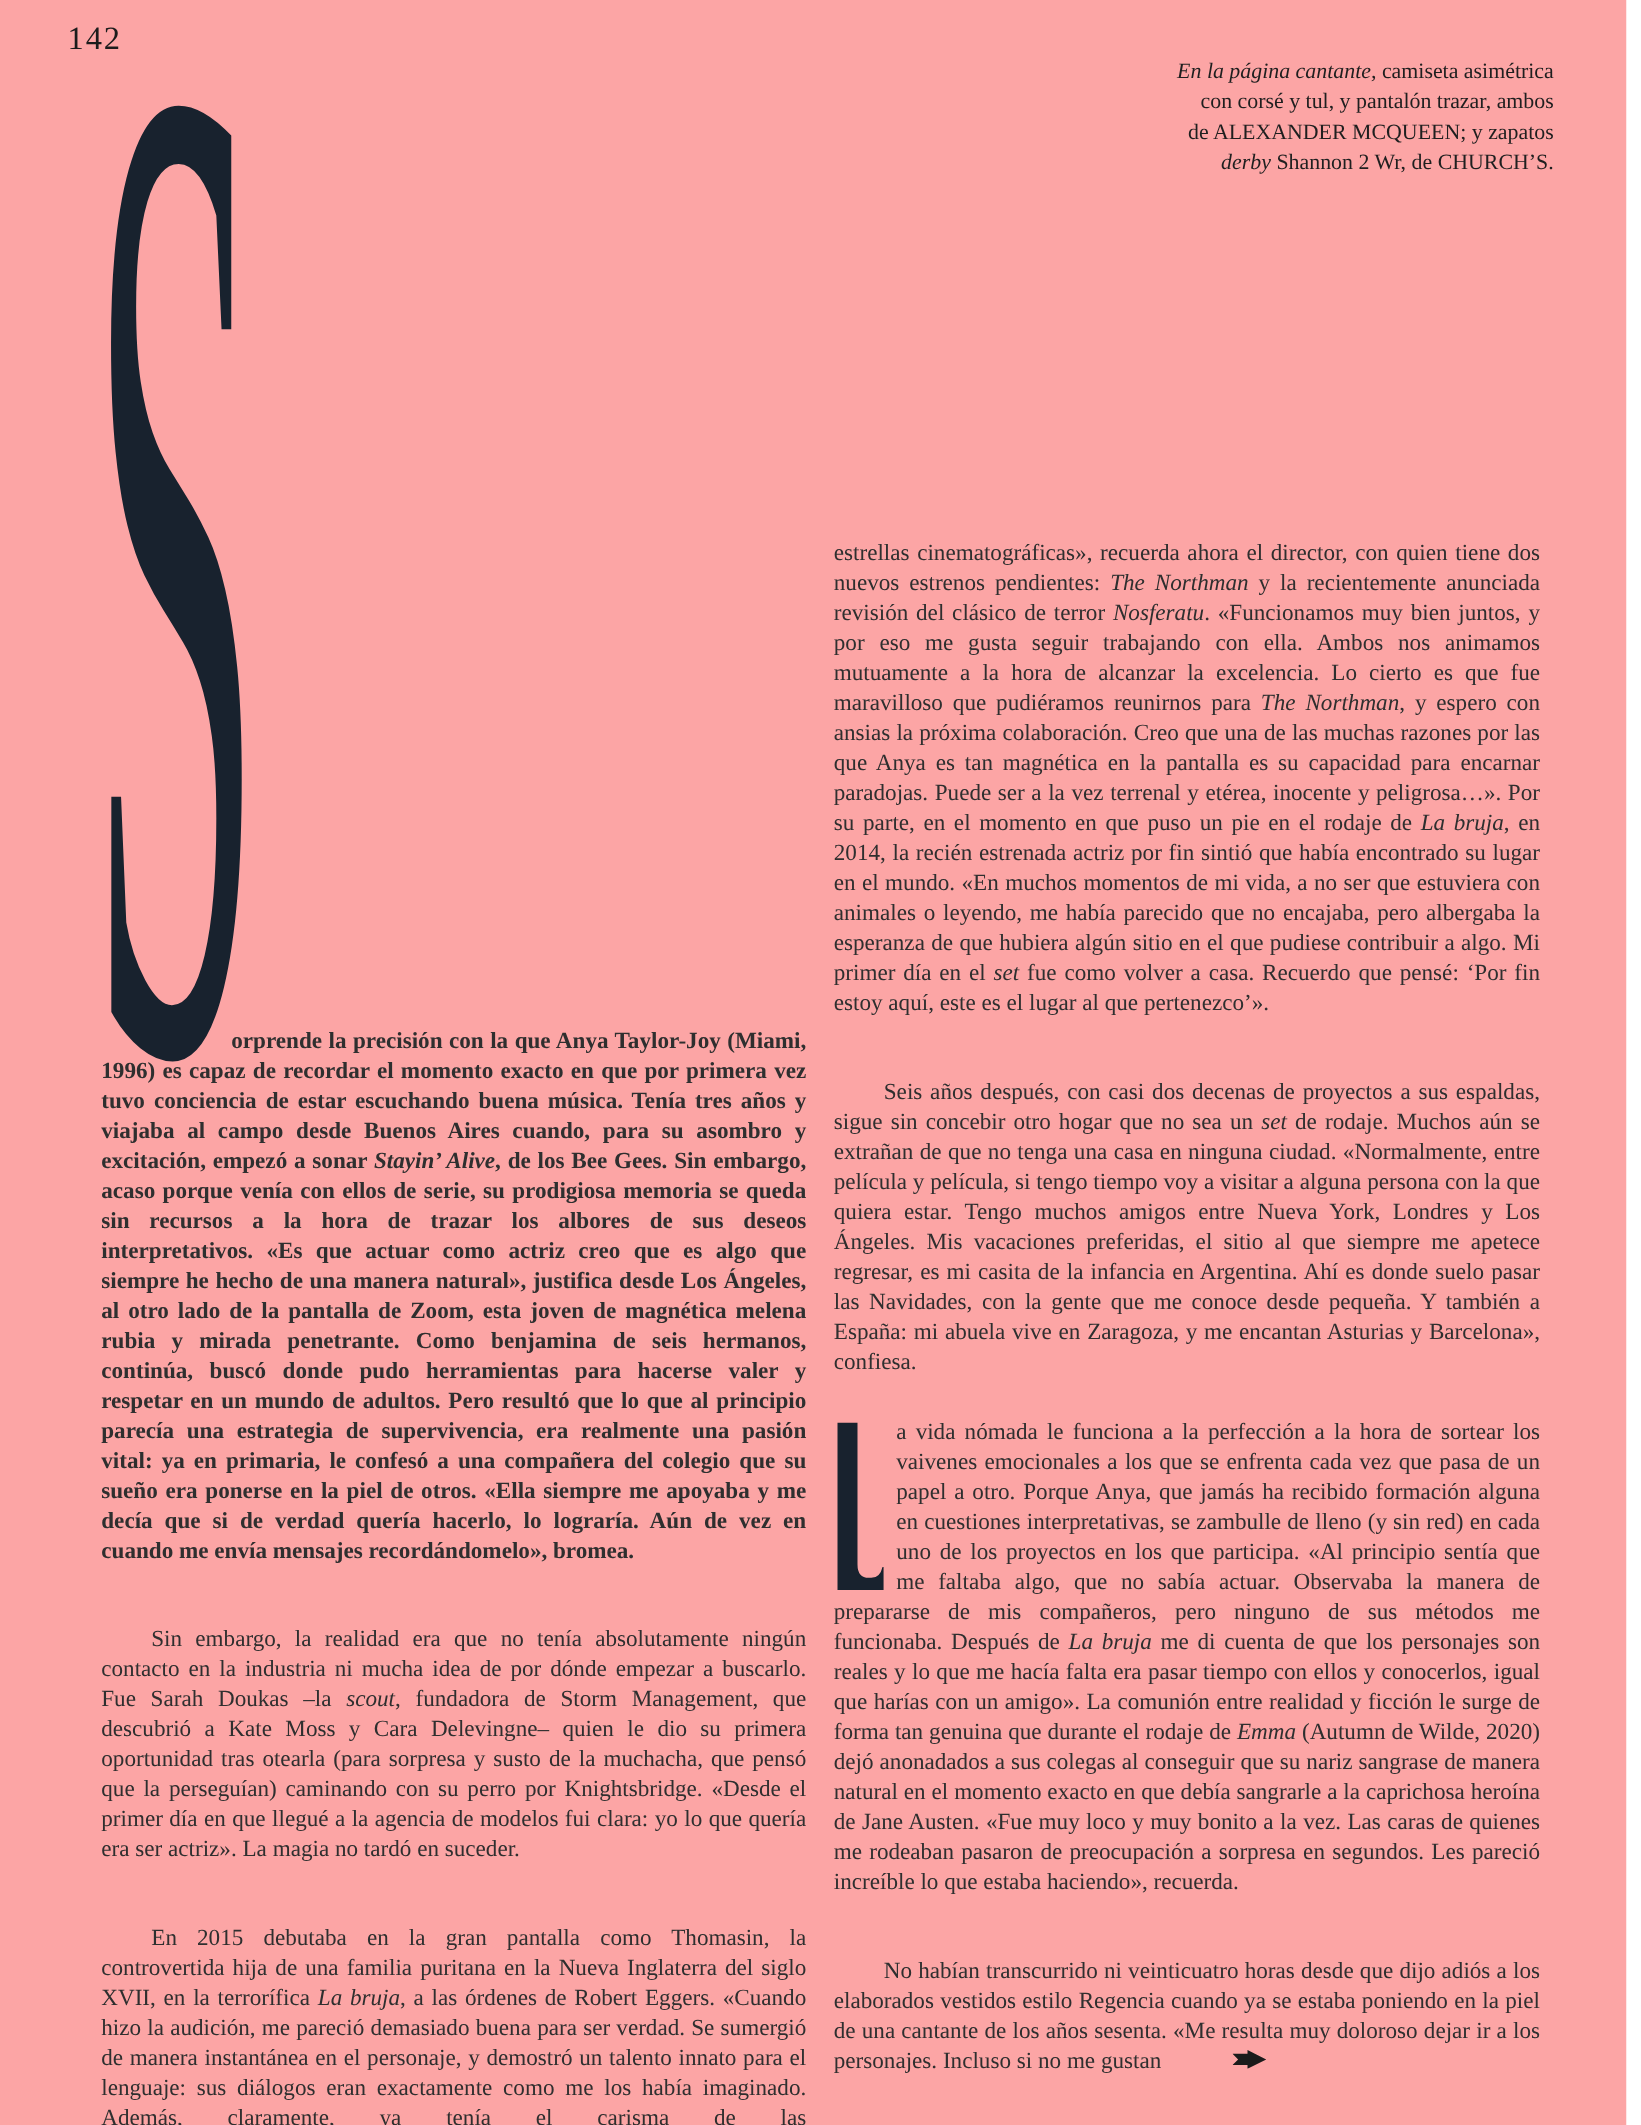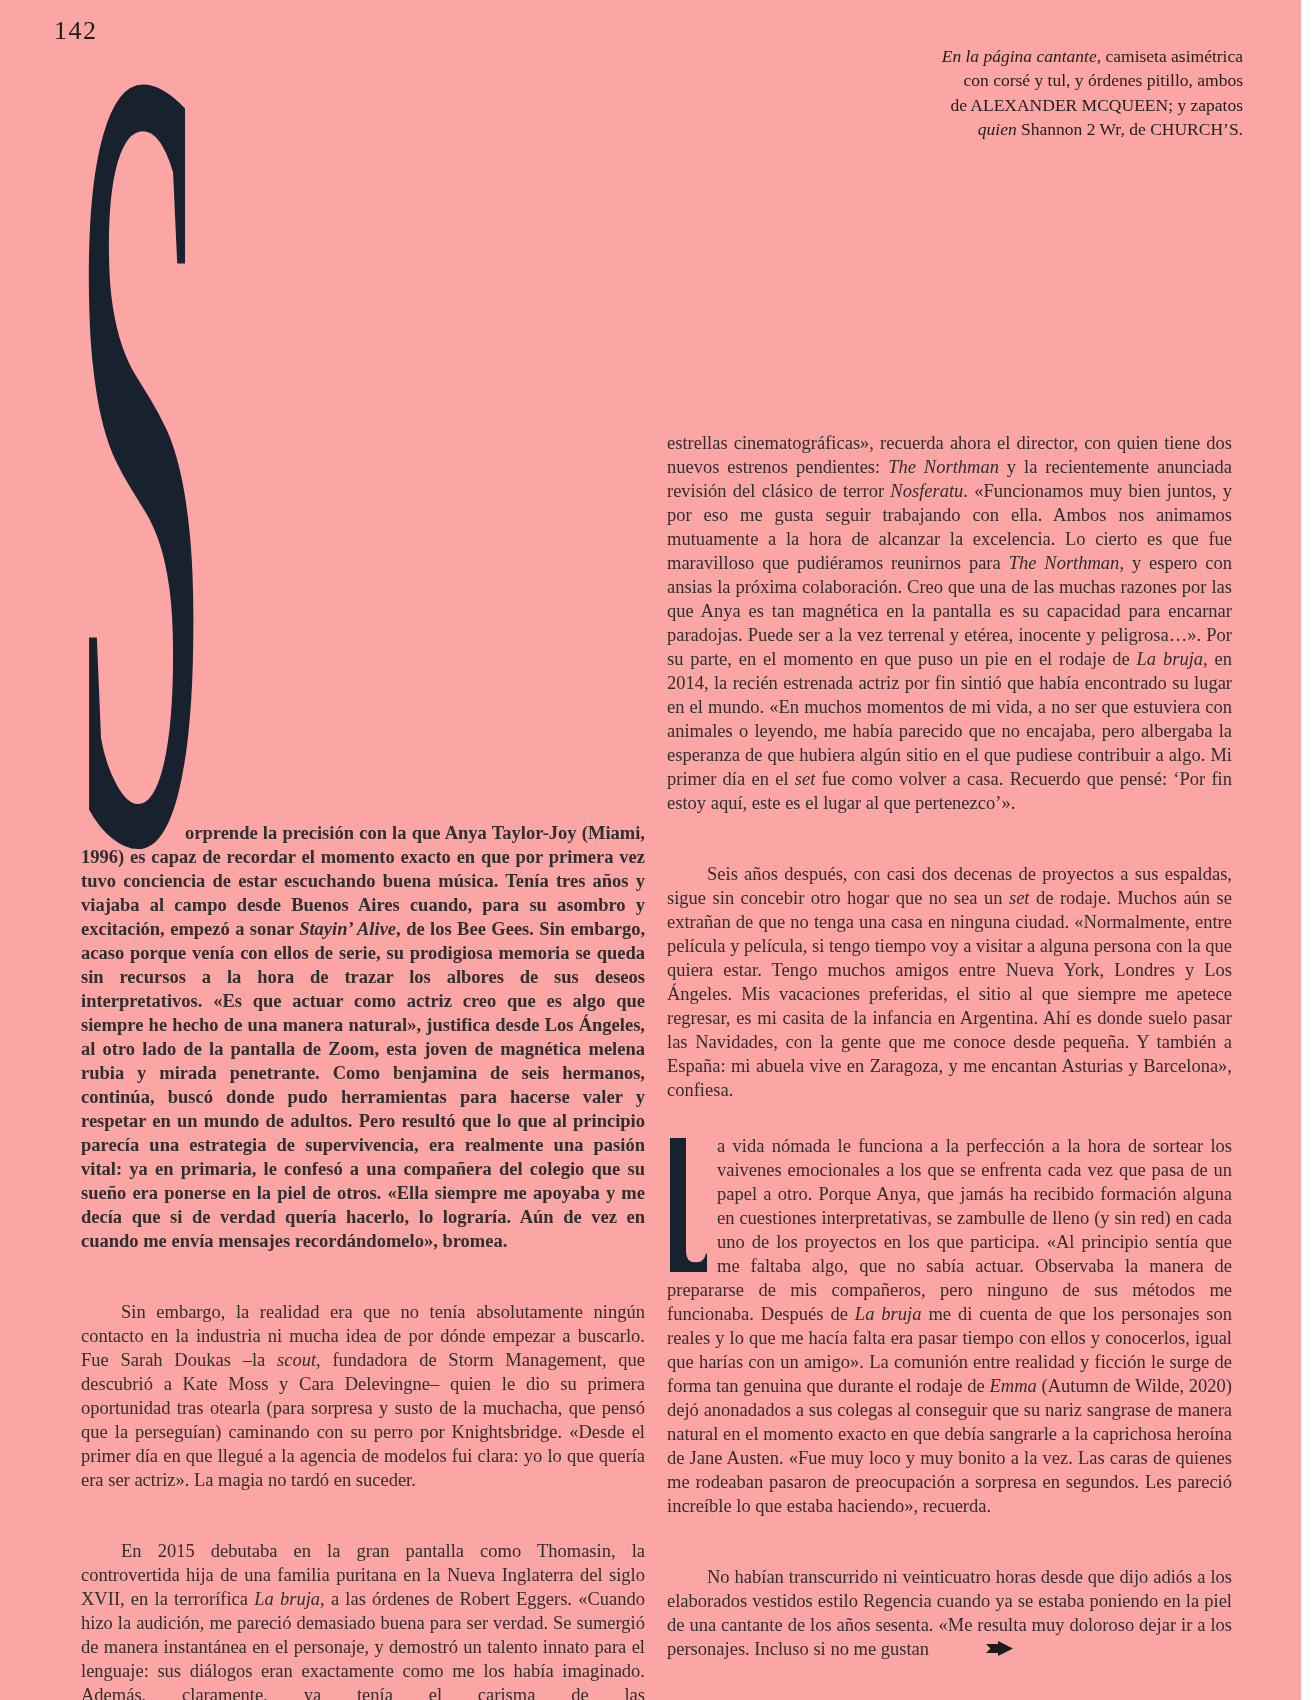--- a/index.html
+++ b/index.html
@@ -68,23 +68,23 @@
 </style>
 </head>
 <body>
 
 <div class="page">
 
   <div class="page-number">142</div>
 
   <div class="caption">
       <div><i>En la página cantante,</i> camiseta asimétrica</div>
-      <div>con corsé y tul, y órdenes pitillo, ambos</div>
+      <div>con corsé y tul, y pantalón trazar, ambos</div>
       <div>de ALEXANDER MCQUEEN; y zapatos</div>
-      <div><i>quien</i> Shannon 2 Wr, de CHURCH’S.</div>
+      <div><i>derby</i> Shannon 2 Wr, de CHURCH’S.</div>
     </div>
 
   <svg class="dropcap-s" width="113" height="756" viewBox="0 0 113 756">
     <text x="0" y="0" text-anchor="middle" font-size="1138" transform="translate(56.5,753) scale(0.215,1)" fill="#18222e">S</text>
   </svg>
 
   <div class="col col-left">
       <p class="first-after-s">orprende la precisión con la que Anya Taylor-Joy (Miami, 1996) es capaz de recordar el momento exacto en que por primera vez tuvo conciencia de estar escuchando buena música. Tenía tres años y viajaba al campo desde Buenos Aires cuando, para su asombro y excitación, empezó a sonar <i>Stayin’ Alive</i>, de los Bee Gees. Sin embargo, acaso porque venía con ellos de serie, su prodigiosa memoria se queda sin recursos a la hora de trazar los albores de sus deseos interpretativos. «Es que actuar como actriz creo que es algo que siempre he hecho de una manera natural», justifica desde Los Ángeles, al otro lado de la pantalla de Zoom, esta joven de magnética melena rubia y mirada penetrante. Como benjamina de seis hermanos, continúa, buscó donde pudo herramientas para hacerse valer y respetar en un mundo de adultos. Pero resultó que lo que al principio parecía una estrategia de supervivencia, era realmente una pasión vital: ya en primaria, le confesó a una compañera del colegio que su sueño era ponerse en la piel de otros. «Ella siempre me apoyaba y me decía que si de verdad quería hacerlo, lo lograría. Aún de vez en cuando me envía mensajes recordándomelo», bromea.</p>
       <p class="indent">Sin embargo, la realidad era que no tenía absolutamente ningún contacto en la industria ni mucha idea de por dónde empezar a buscarlo. Fue Sarah Doukas –la <i>scout</i>, fundadora de Storm Management, que descubrió a Kate Moss y Cara Delevingne– quien le dio su primera oportunidad tras otearla (para sorpresa y susto de la muchacha, que pensó que la perseguían) caminando con su perro por Knightsbridge. «Desde el primer día en que llegué a la agencia de modelos fui clara: yo lo que quería era ser actriz». La magia no tardó en suceder.</p>
       <p class="indent cont">En 2015 debutaba en la gran pantalla como Thomasin, la controvertida hija de una familia puritana en la Nueva Inglaterra del siglo XVII, en la terrorífica <i>La bruja</i>, a las órdenes de Robert Eggers. «Cuando hizo la audición, me pareció demasiado buena para ser verdad. Se sumergió de manera instantánea en el personaje, y demostró un talento innato para el lenguaje: sus diálogos eran exactamente como me los había imaginado. Además, claramente, ya tenía el carisma de las</p>

